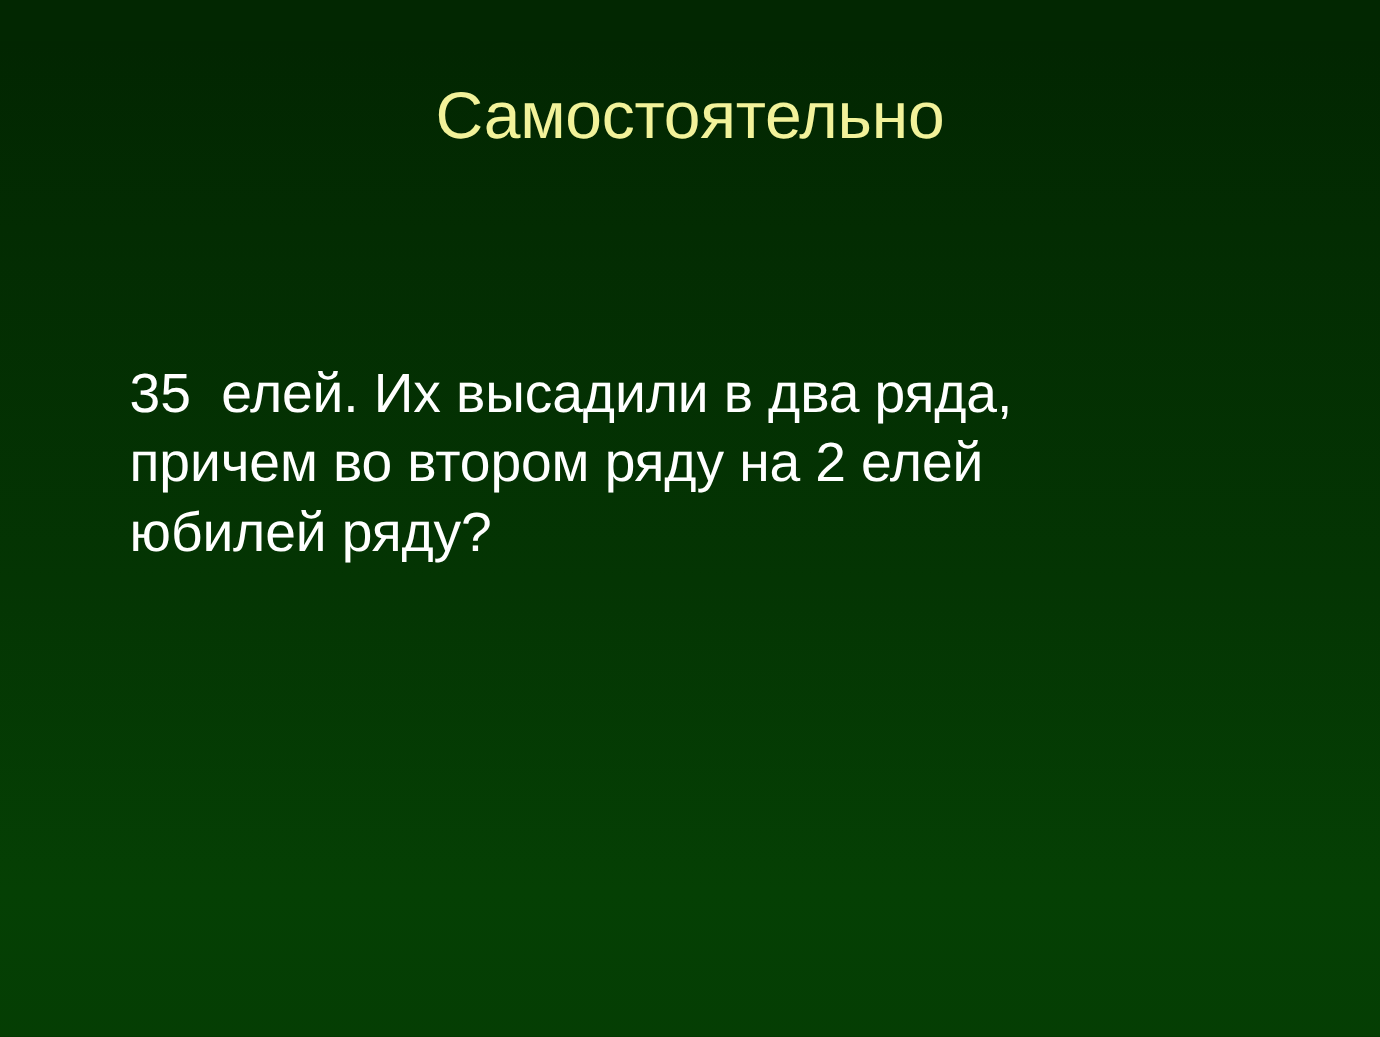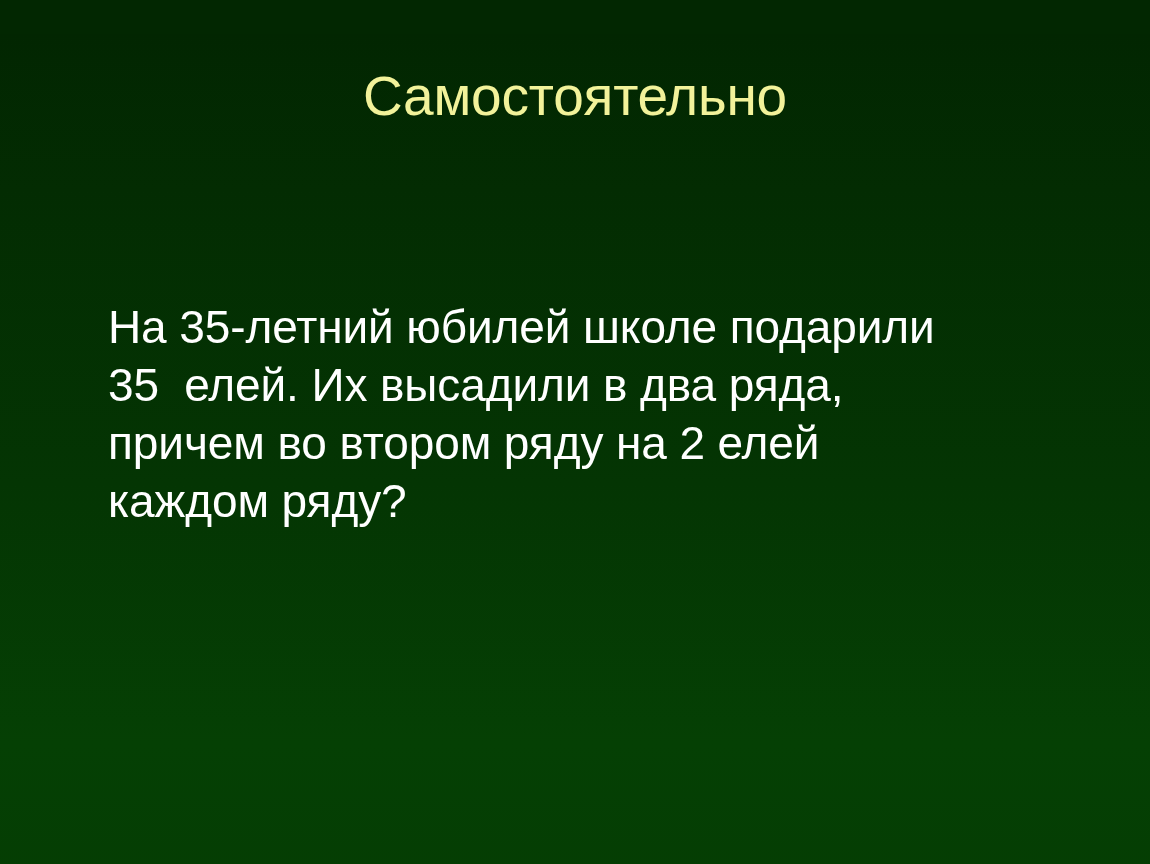--- a/index.html
+++ b/index.html
@@ -69,19 +69,18 @@
 </head>
 <body>
 
 <div id="slide">
 
   <div id="title-block">
     <div id="slide-title">Самостоятельно</div>
   </div>
 
   <div id="body-block">
-    <div class="body-line">На 35-летний юбилей школе подарили</div>
     <div class="body-line">35  елей. Их высадили в два ряда,</div>
     <div class="body-line">причем во втором ряду на 2 елей</div>
-    <div class="body-line">каждом ряду?</div>
+    <div class="body-line">юбилей ряду?</div>
   </div>
 
 </div>
 
 </body></html>

